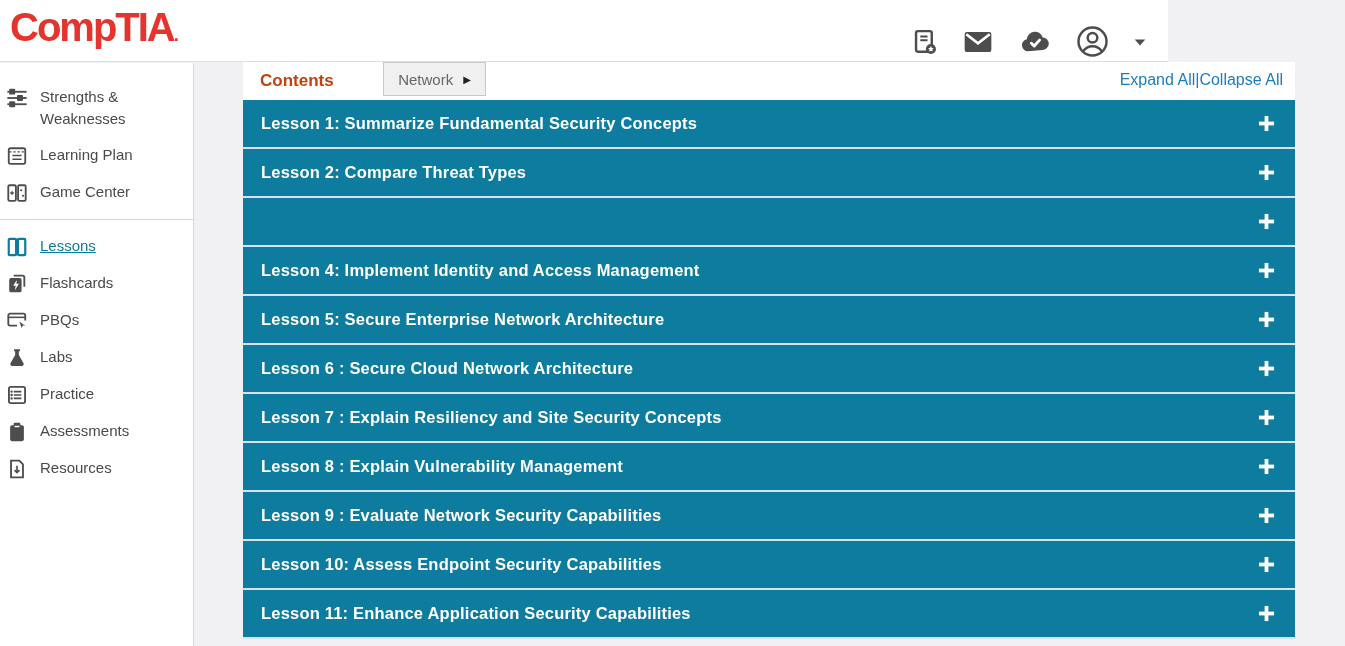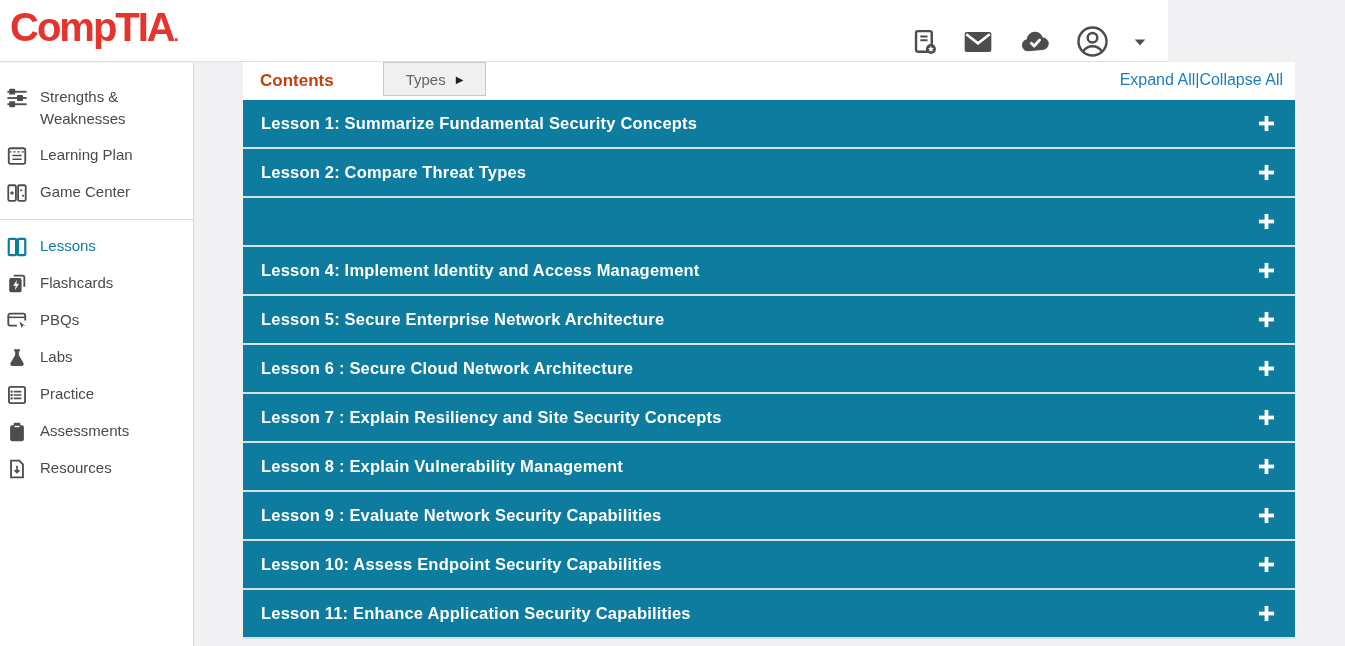--- a/index.html
+++ b/index.html
@@ -40,21 +40,21 @@
     position:absolute; left:0; top:63px; width:194px; height:583px;
     background:#fff; border-right:1px solid #d8d8d8; padding-top:16px;
   }
   .side-item {
     display:flex; align-items:flex-start; gap:12px;
     padding:7px 6px 7px 6px; cursor:pointer;
   }
   .side-item .sicon { width:22px; height:22px; flex:0 0 22px; color:var(--icon-gray); margin-top:1px; }
   .side-item .sicon svg { width:22px; height:22px; display:block; }
   .side-item .slabel { font-size:15px; line-height:22px; color:#4a4a4a; max-width:130px; }
-  .side-item.active .sicon, .side-item.active .slabel { color:var(--accent); }
+  .side-item.active .sicon, .side-item.active .slabel { color:var(--accent);text-decoration:underline; }
   .side-divider { border:none; border-top:1px solid #d6d6d6; margin:8px 0; }
 
   
   .content {
     position:absolute; left:243px; top:62px; width:1052px; height:584px;
     background:transparent;
   }
   .content-header {
     position:relative; height:38px; background:#fff;
   }
@@ -246,21 +246,21 @@
     </span>
     <span class="slabel">Resources</span>
   </div>
 
 </div>
 
 <div class="content">
   <div class="content-header">
     <span class="content-title">Contents</span>
     <div class="filter-btn">
-      <span>Types</span>
+      <span>Network</span>
       <span class="tri">▶</span>
     </div>
     <div class="expand-links">
       <a>Expand All</a><span>|</span><a>Collapse All</a>
     </div>
   </div>
   <div class="lessons" id="lessons-container">
   <div class="lesson-row">
     <span class="lesson-title">Lesson 1: Summarize Fundamental Security Concepts</span>
     <span class="plus">

